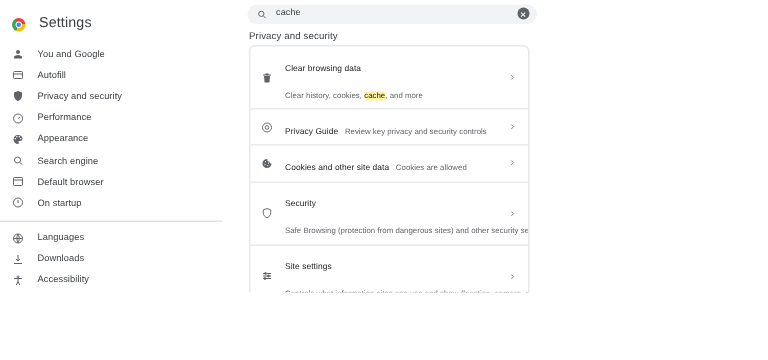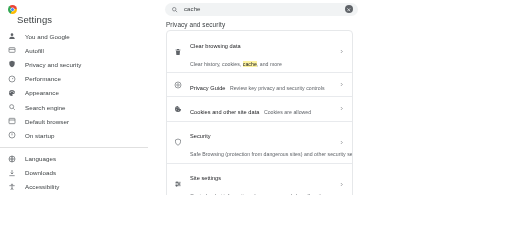--- a/index.html
+++ b/index.html
@@ -12,22 +12,22 @@
   .app { position: relative; width: 512px; height: 195px; display: flex; background:#fff; }
 
   
   .sidebar {
     width: 160px; height: 195px;
     background: #ffffff;
     padding-top: 5px;
     flex: 0 0 160px;
   }
   .brand {
-    display: flex; align-items: flex-start;
-    height: 16px; padding-left: 8px; margin-bottom: 8px; flex-direction: column;
+    display: flex; align-items: flex-end;
+    height: 16px; padding-left: 8px; margin-bottom: 8px;
   }
   .chrome-logo {
     width: 9px; height: 9px; border-radius: 50%;
     background:
       conic-gradient(from -35deg,
         #ea4335 0deg 120deg,
         #fbbc04 120deg 240deg,
         #34a853 240deg 360deg);
     position: relative; flex: 0 0 9px;
   }

